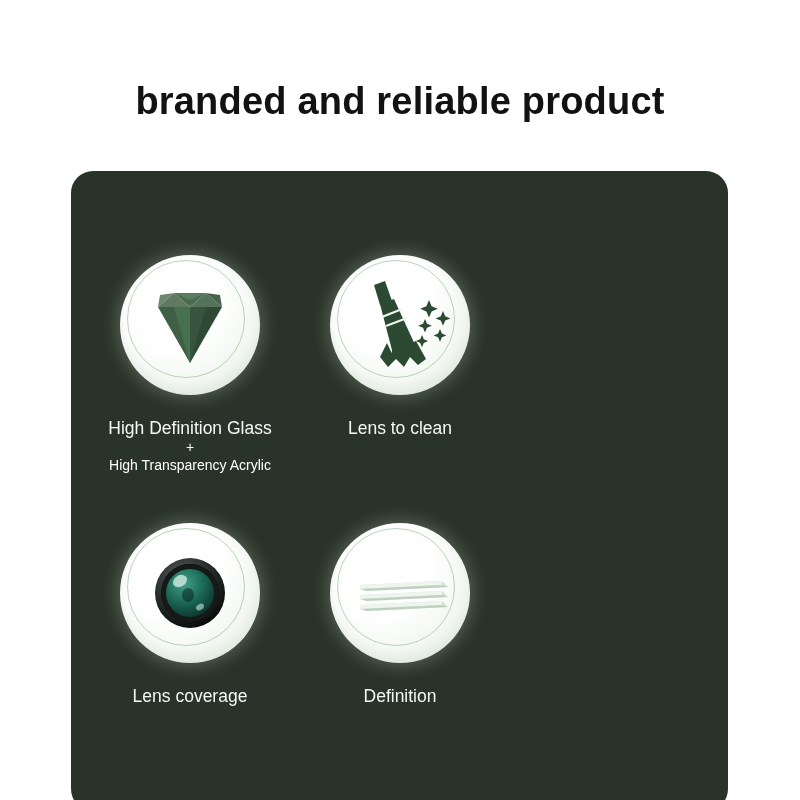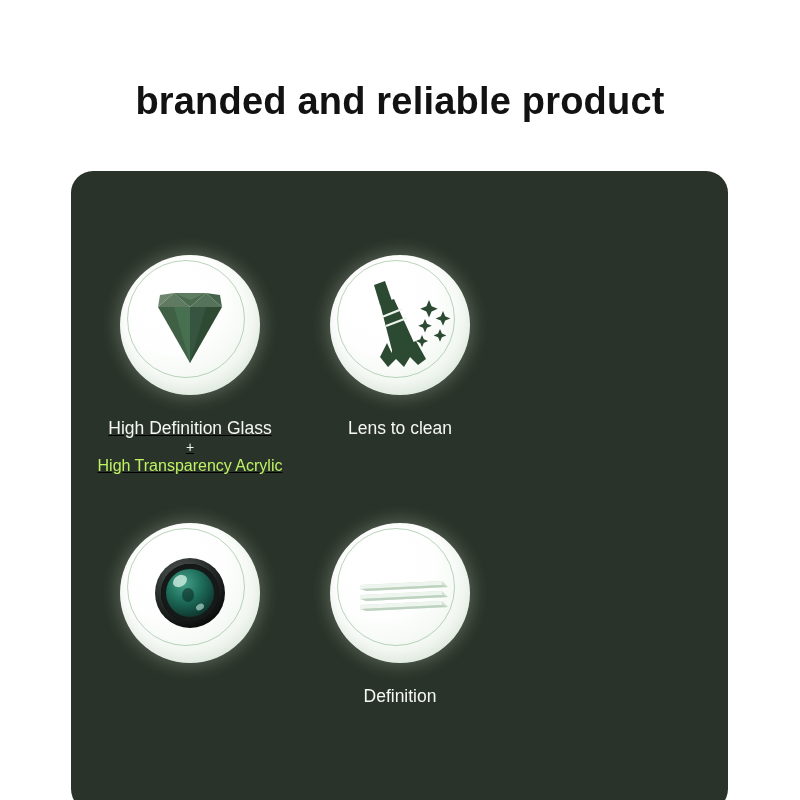--- a/index.html
+++ b/index.html
@@ -54,21 +54,21 @@
     position: absolute;
     inset: 0;
   }
 
   
   .feature-item {
     position: absolute;
     width: 200px;
     text-align: center;
   }
-  .feature-item.col-0 { left: 19px; text-decoration: underline; }
+  .feature-item.col-0 { left: 19px; }
   .feature-item.col-1 { left: 229px; }
   .feature-item.col-2 { left: 437px; }
   .feature-item.row-0 { top: 84px; }
   .feature-item.row-1 { top: 352px; }
 
   
   .icon-circle {
     position: relative;
     width: 140px;
     height: 140px;
@@ -108,22 +108,22 @@
   
   .feature-label {
     margin-top: 22px;
     color: #f4f7f3;
     font-size: 17.5px;
     line-height: 22px;
     font-weight: 400;
     white-space: nowrap;
   }
   .feature-sublabel {
-    color: #bef264;
-    font-size: 16px;
+    color: #ffffff;
+    font-size: 14px;
     line-height: 19px;
     font-weight: 400;
     white-space: nowrap;
   }
   .feature-plus {
     color: #f4f7f3;
     font-size: 14px;
     line-height: 17px;
     font-weight: 400;
   }
@@ -214,20 +214,21 @@
             </defs>
             <circle cx="70" cy="70" r="35" fill="url(#lensBarrel)"></circle>
             <circle cx="70" cy="70" r="29" fill="#11substance"></circle>
             <circle cx="70" cy="70" r="29" fill="#151a18"></circle>
             <circle cx="70" cy="70" r="24" fill="url(#lensGlass)"></circle>
             <ellipse cx="60" cy="58" rx="7.5" ry="5.5" fill="#cfeee2" opacity="0.80" transform="rotate(-32 60 58)"></ellipse>
             <ellipse cx="80" cy="84" rx="4.2" ry="3.0" fill="#bfe6d8" opacity="0.62" transform="rotate(-32 80 84)"></ellipse>
             <ellipse cx="68" cy="72" rx="6" ry="7" fill="#0a2420" opacity="0.55"></ellipse>
           </svg>
         </div>
+        <div class="feature-label">Lens coverage</div>
       </div>
 
       <div class="feature-item row-1 col-1">
         <div class="icon-circle">
           <svg class="icon-art" viewBox="0 0 140 140">
 
             <g>
               <polygon points="30,62 112,58 118,64 36,68" fill="#cfe0d0" opacity="0.95"></polygon>
               <polygon points="30,62 112,58 112,62 30,66" fill="#eef4ee"></polygon>
               <polygon points="30,66 112,62 118,64 36,68" fill="#b9cfbb" opacity="0.85"></polygon>

